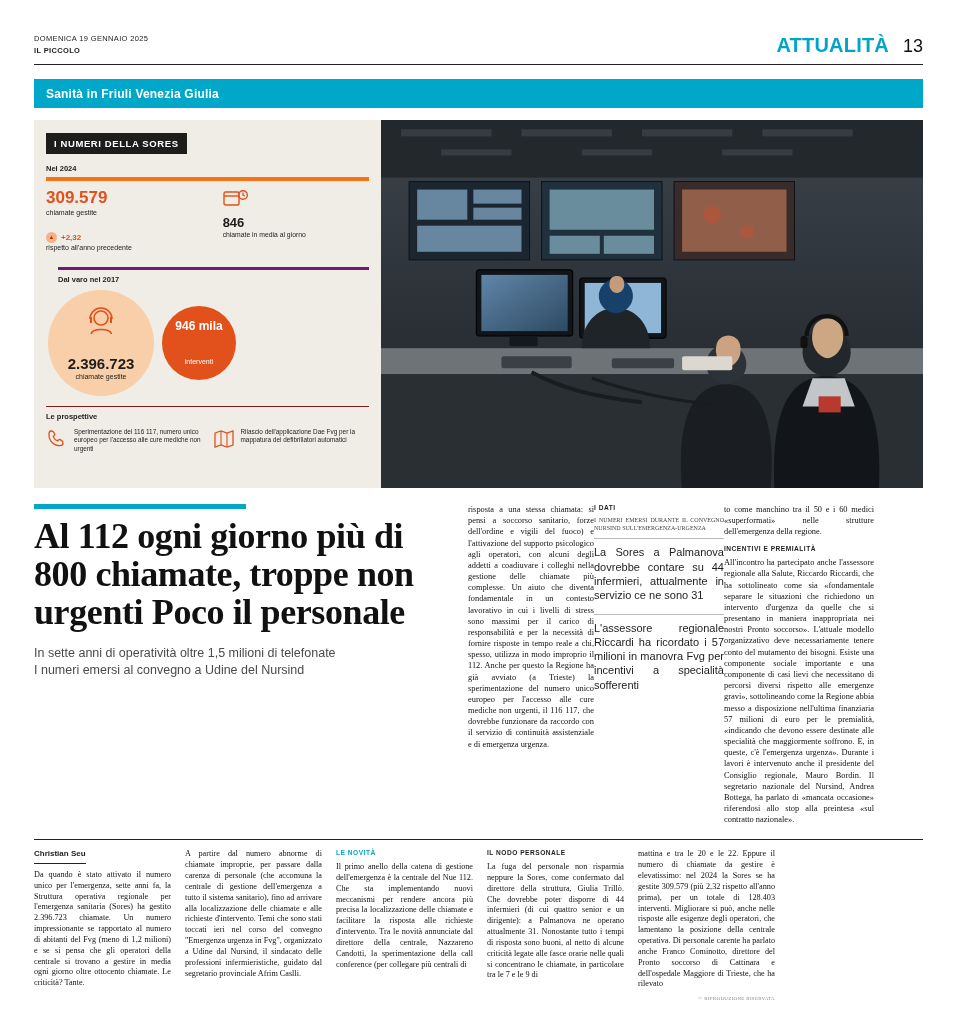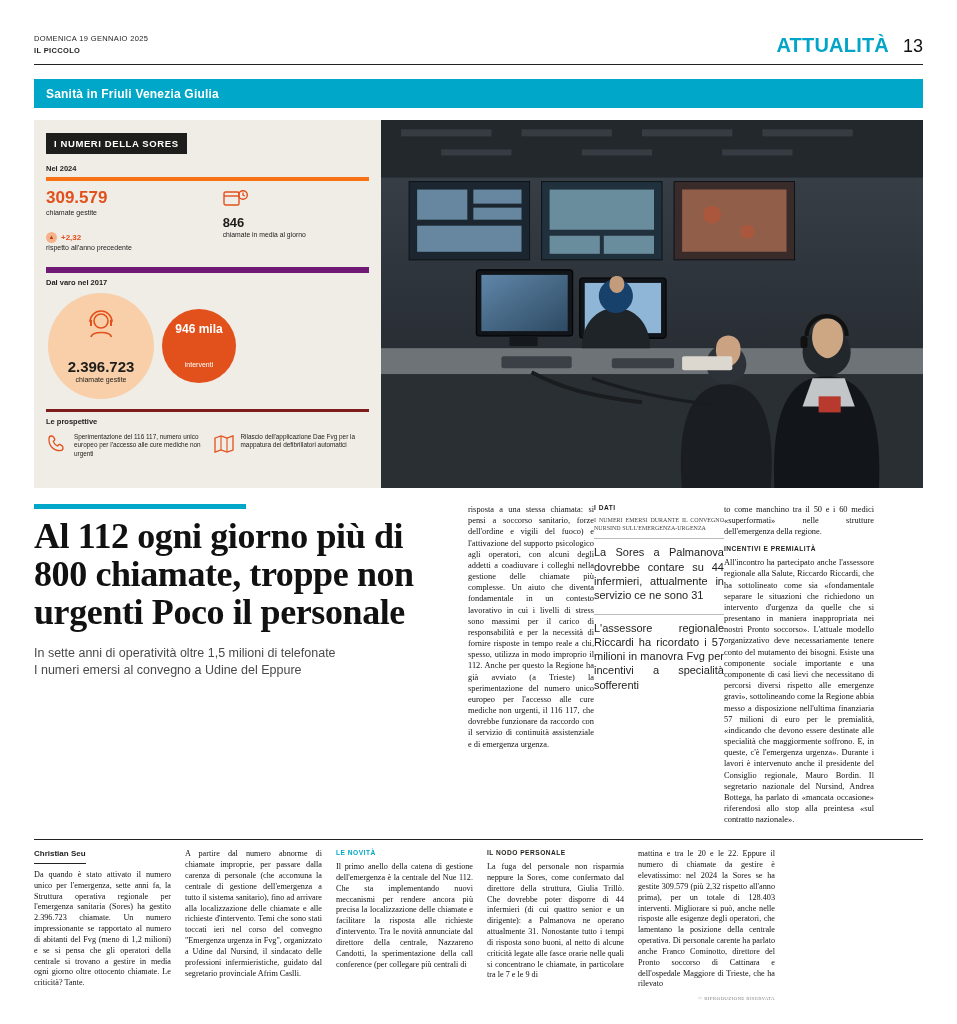--- a/index.html
+++ b/index.html
@@ -67,41 +67,41 @@
   .delta-badge{
     width:11px;height:11px;border-radius:50%;background:#f4b38a;color:#b33a0d;
     font-size:6px;display:flex;align-items:center;justify-content:center;font-weight:700;
   }
   .delta-val { color:#e2501b; font-weight:700; font-size:8px;}
   .ico { display:block; margin-bottom:5px; }
   .mid-num { color:#1d1d1b; font-weight:700; font-size:13px; line-height:1; }
   .mid-cap { font-size:6.8px; color:#1d1d1b; margin-top:2px; }
 
   .ig-sub2 {
-    margin: 14px 12px 0 12px; font-size:7.5px; font-weight:700; color:#1d1d1b;
-    border-top:6px solid #701a75; padding-top:5px;
+    margin: 14px 12px 0 24px; font-size:7.5px; font-weight:700; color:#1d1d1b;
+    border-top:3px solid #701a75; padding-top:5px;
   }
   .ig-circles { display:flex; align-items:center; gap:8px; margin: 6px 12px 0 14px; }
   .circle-big {
     width:106px;height:106px;border-radius:50%;background:#f8cfa8;
     display:flex;flex-direction:column;align-items:center;justify-content:flex-end;
     padding-bottom:16px; position:relative;
   }
   .circle-big .n { font-size:15px;font-weight:700;color:#1d1d1b;line-height:1;}
   .circle-big .c { font-size:7px;color:#1d1d1b;margin-top:2px;}
   .circle-sm {
     width:74px;height:74px;border-radius:50%;background:#e2501b;color:#fff;
     display:flex;flex-direction:column;align-items:center;justify-content:center;gap:24px;
   }
   .circle-sm .n { font-size:12px;font-weight:700;line-height:1;}
   .circle-sm .c { font-size:7px;margin-top:2px;}
 
   .ig-sub3 {
     margin: 10px 12px 0 12px; font-size:7.5px; font-weight:700; color:#1d1d1b;
-    border-top:3px solid #7f1d1d; padding-top:5px;
+    border-top:1px solid #7f1d1d; padding-top:5px;
   }
   .ig-persp { display:flex; gap:10px; margin: 7px 12px 0 12px; }
   .persp { display:flex; gap:6px; flex:1; }
   .persp-txt { font-size:6.4px; line-height:1.35; color:#1d1d1b; }
 
   .photo { flex:1; position:relative; overflow:hidden; background:#2b3036; }
 
   
   .headzone { display:flex; margin-top: 16px; gap: 14px; }
   .headcol { width: 420px; }
@@ -336,21 +336,21 @@
       </svg>
     </div>
   </div>
 
   <div class="headzone">
     <div class="headcol">
       <div class="head-rule"></div>
       <h1 class="headline">Al 112 ogni giorno più di 800 chiamate, troppe non urgenti Poco il personale</h1>
       <div class="subhead">
         <div>In sette anni di operatività oltre 1,5 milioni di telefonate</div>
-        <div>I numeri emersi al convegno a Udine del Eppure</div>
+        <div>I numeri emersi al convegno a Udine del Nursind</div>
       </div>
     </div>
 
     <div class="headside">
       <div class="hs-col c1">risposta a una stessa chiamata: si pensi a soccorso sanitario, forze dell'ordine e vigili del fuoco) e l'attivazione del supporto psicologico agli operatori, con alcuni degli addetti a coadiuvare i colleghi nella gestione delle chiamate più complesse. Un aiuto che diventa fondamentale in un contesto lavorativo in cui i livelli di stress sono massimi per il carico di responsabilità e per la necessità di fornire risposte in tempo reale a chi, spesso, utilizza in modo improprio il 112. Anche per questo la Regione ha già avviato (a Trieste) la sperimentazione del numero unico europeo per l'accesso alle cure mediche non urgenti, il 116 117, che dovrebbe funzionare da raccordo con il servizio di continuità assistenziale e di emergenza urgenza.</div>
 
       <div class="hs-col c2">
         <div class="kicker">I DATI</div>
         <div class="tinytxt">I NUMERI EMERSI DURANTE IL CONVEGNO NURSIND SULL'EMERGENZA-URGENZA</div>
         <div class="rule-thin"></div>

